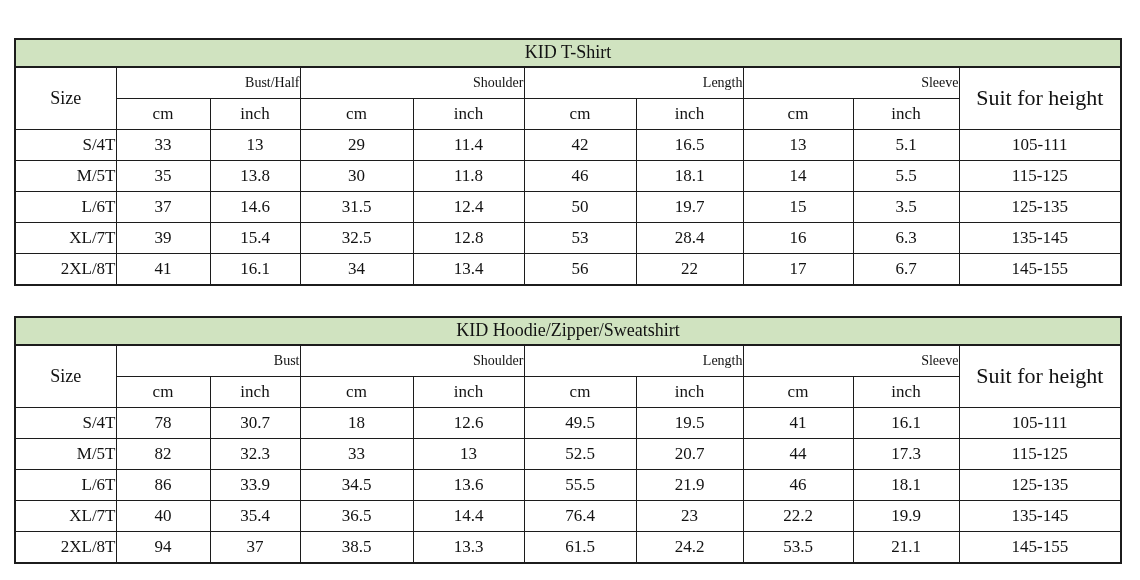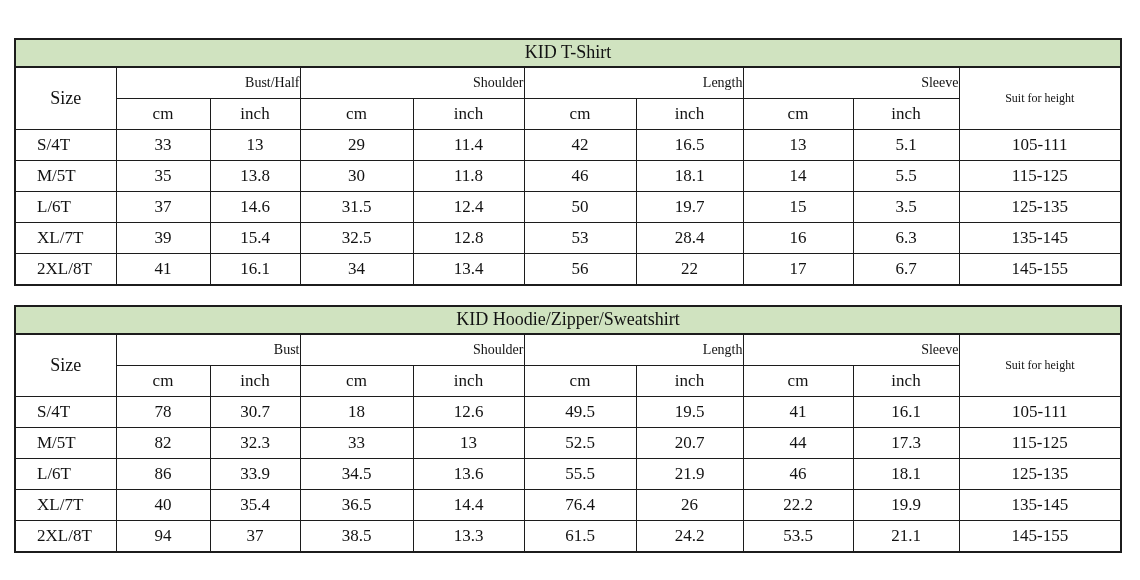--- a/index.html
+++ b/index.html
@@ -14,21 +14,21 @@
     font-family:"Liberation Serif", serif;
     color:var(--text);
     overflow:hidden;
   }
   .wrap{padding:38px 0 0 14px;}
   table.size-table{
     border-collapse:collapse;
     width:1106px;
     table-layout:fixed;
     border:2px solid var(--border);
-    margin-bottom:19px;
+    margin-bottom:30px;
   }
   table.size-table th, table.size-table td{
     border:1.5px solid var(--border);
     padding:0;
     text-align:center;
     vertical-align:middle;
     font-weight:normal;
     font-size:17px;
     height:30px;
     line-height:1.1;
@@ -36,24 +36,24 @@
     white-space:nowrap;
   }
   table.size-table .title{
     background:var(--title-bg);
     height:26px;
     font-size:18px;
     border-bottom:2px solid var(--border);
   }
   table.size-table .group-h{font-size:14px;text-align:right;}
   table.size-table .size-h{font-size:18px;font-family:Liberation Serif, serif;}
-  table.size-table .suit-h{font-size:12px;}
+  table.size-table .suit-h{font-size:22px;}
   table.size-table td.size-cell{
-    text-align:left;
-    padding-left:21px;
+    text-align:right;
+    padding-left:6px;
   }
 </style>
 </head>
 <body>
 
 <div class="wrap">
 
   <table class="size-table">
     <colgroup>
       <col style="width:101px">
@@ -227,21 +227,21 @@
         <td>18.1</td>
         <td>125-135</td>
       </tr>
       <tr>
         <td class="size-cell">XL/7T</td>
         <td>40</td>
         <td>35.4</td>
         <td>36.5</td>
         <td>14.4</td>
         <td>76.4</td>
-        <td>26</td>
+        <td>23</td>
         <td>22.2</td>
         <td>19.9</td>
         <td>135-145</td>
       </tr>
       <tr>
         <td class="size-cell">2XL/8T</td>
         <td>94</td>
         <td>37</td>
         <td>38.5</td>
         <td>13.3</td>

